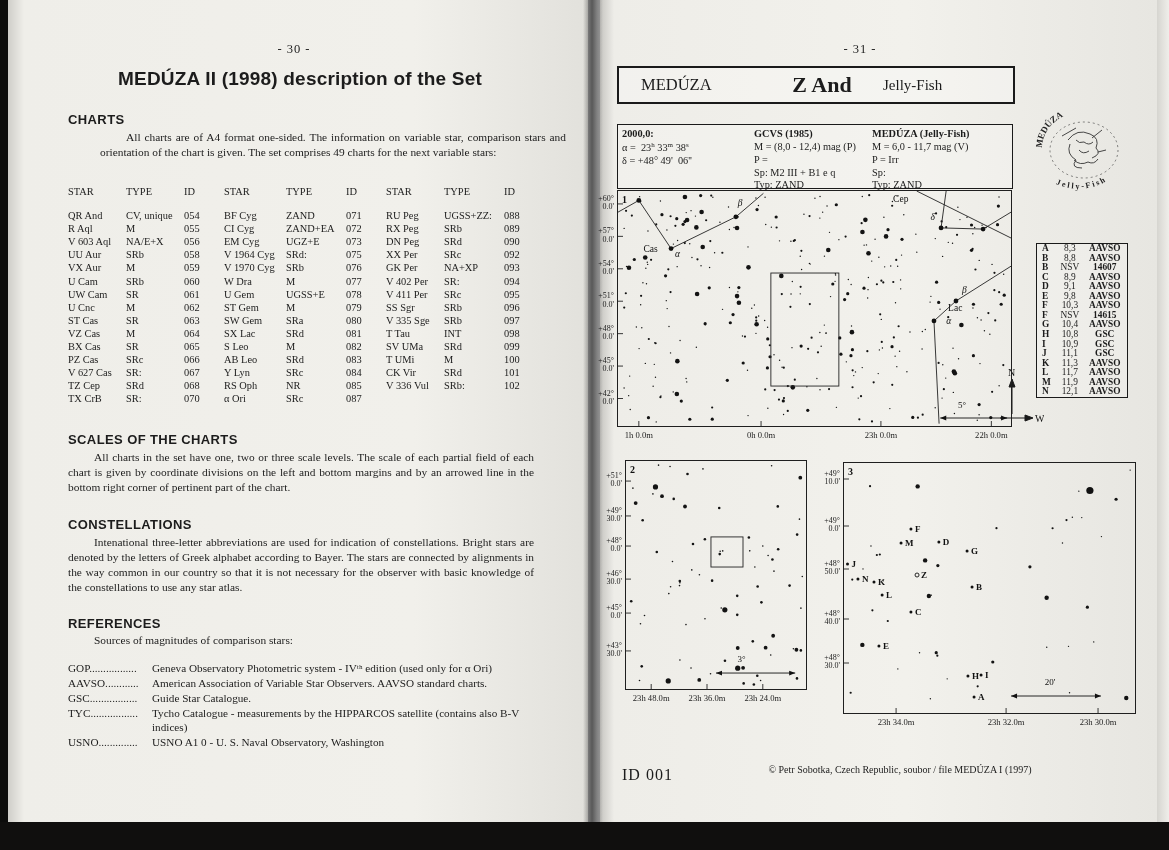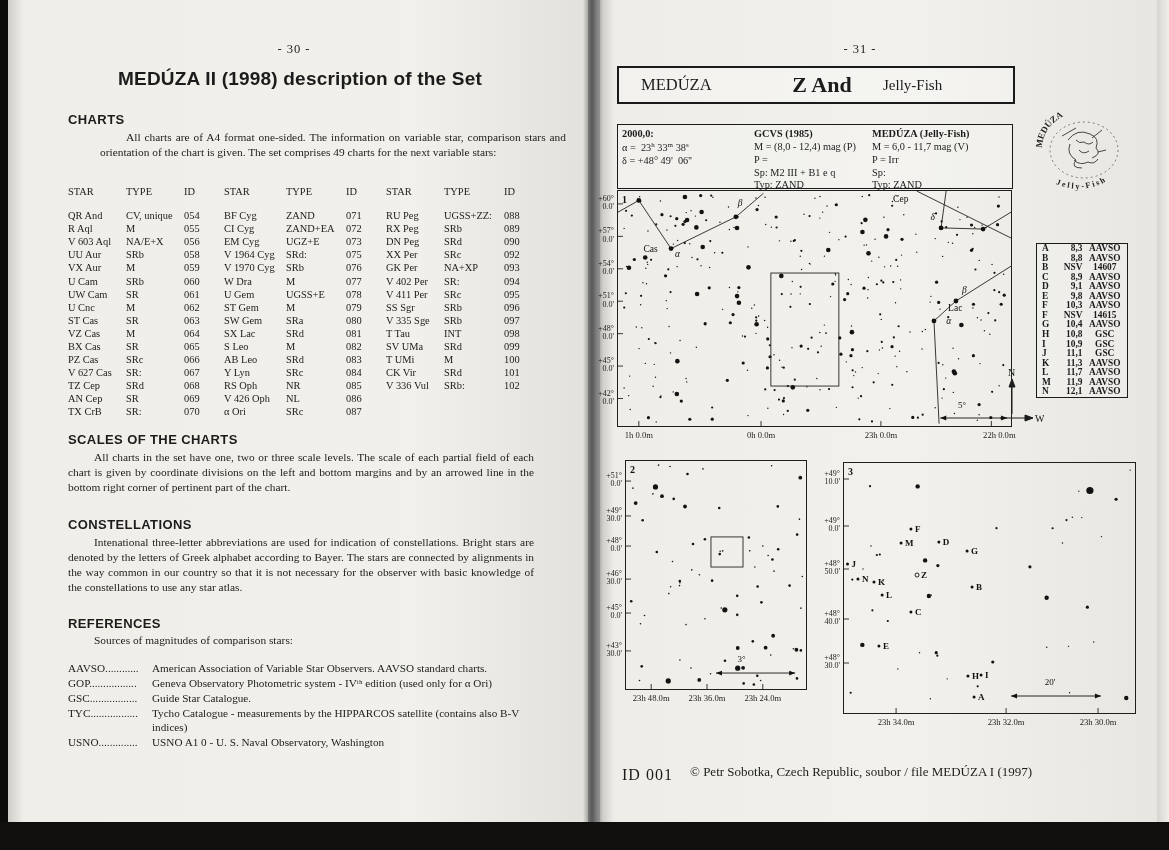--- a/index.html
+++ b/index.html
@@ -39,30 +39,30 @@
   #info-box .col2{width:118px;}
   #info-box .col3{flex:1;}
   #info-box .bold{font-weight:bold;}
   #info-box .pre{white-space:pre-wrap;}
   sup{font-size:7px;}
   
   #comp-note{font-size:9.6px;font-weight:600;text-align:center;line-height:1.18;}
   #comp-table{border-collapse:collapse;border:1.5px solid #1a1a1a;background:rgba(255,255,255,.2);}
   #comp-table td{font-size:9.4px;height:9.55px;padding:0;line-height:1;}
   #comp-table td.cl{width:16px;font-weight:bold;padding-left:5px;}
-  #comp-table td.cm{width:26px;text-align:right;font-weight:700;}
+  #comp-table td.cm{width:26px;text-align:center;font-weight:400;}
   #comp-table td.cs{width:46px;text-align:center;font-weight:600;}
   
   .chart{position:absolute;border:1.5px solid #1f1f1f;}
   .chart svg{position:absolute;left:0;top:0;}
   .ytick{position:absolute;right:calc(100% + 4px);transform:translateY(-55%);font-size:8px;line-height:1.05;text-align:right;white-space:nowrap;}
   .xtick{position:absolute;top:calc(100% + 4px);transform:translateX(-50%);font-size:8.6px;white-space:nowrap;}
   
   .footer-id{font-size:16px;letter-spacing:1px;}
-  .footer-copy{font-size:13px;}
+  .footer-copy{font-size:10px;text-align:center;}
 </style>
 </head>
 <body>
 
 <div id="scan">
 
   <div class="page" id="page-left">
     <div class="abs pageno" style="left:52px;top:42px;width:468px;">- 30 -</div>
     <div class="abs doc-title sans" style="left:52px;top:68px;width:480px;">MEDÚZA II (1998) description of the Set</div>
 
@@ -243,31 +243,20 @@
             <td>SRd</td>
             <td>068</td>
             <td>RS Oph</td>
             <td>NR</td>
             <td>085</td>
             <td>V 336 Vul</td>
             <td>SRb:</td>
             <td>102</td>
           </tr>
           <tr>
-            <td>AN Cep</td>
-            <td>SR</td>
-            <td>069</td>
-            <td>V 426 Oph</td>
-            <td>NL</td>
-            <td>086</td>
-            <td></td>
-            <td></td>
-            <td></td>
-          </tr>
-          <tr>
             <td>TX CrB</td>
             <td>SR:</td>
             <td>070</td>
             <td>α Ori</td>
             <td>SRc</td>
             <td>087</td>
             <td></td>
             <td></td>
             <td></td>
           </tr>
@@ -277,26 +266,26 @@
     <div class="abs sec-head sans" style="left:60px;top:432px;">SCALES OF THE CHARTS</div>
     <div class="abs body-par" style="left:60px;top:450px;width:466px;">All charts in the set have one, two or three scale levels. The scale of each partial field of each chart is given by coordinate divisions on the left and bottom margins and by an arrowed line in the bottom right corner of pertinent part of the chart.</div>
 
     <div class="abs sec-head sans" style="left:60px;top:517px;">CONSTELLATIONS</div>
     <div class="abs body-par" style="left:60px;top:535px;width:466px;">Intenational three-letter abbreviations are used for indication of constellations. Bright stars  are denoted by the letters of Greek alphabet according to Bayer. The stars are connected by alignments in the way common in our country so that it is not necessary for the observer with basic knowledge of the constellations to use any star atlas.</div>
 
     <div class="abs sec-head sans" style="left:60px;top:616px;">REFERENCES</div>
     <div class="abs ref-intro" style="left:60px;top:634px;width:466px;">Sources of magnitudes of comparison stars:</div>
     <div class="abs" style="left:60px;top:662px;width:470px;">
         <div class="ref-row">
+          <span class="ref-abbr">GOP.................</span>
+          <span class="ref-text">Geneva Observatory Photometric system - IVᵗʰ edition (used only for α Ori)</span>
+        </div>
+        <div class="ref-row">
           <span class="ref-abbr">AAVSO............</span>
           <span class="ref-text">American Association of Variable Star Observers. AAVSO standard charts.</span>
-        </div>
-        <div class="ref-row">
-          <span class="ref-abbr">GOP.................</span>
-          <span class="ref-text">Geneva Observatory Photometric system - IVᵗʰ edition (used only for α Ori)</span>
         </div>
         <div class="ref-row">
           <span class="ref-abbr">GSC.................</span>
           <span class="ref-text">Guide Star Catalogue.</span>
         </div>
         <div class="ref-row">
           <span class="ref-abbr">TYC.................</span>
           <span class="ref-text">Tycho Catalogue - measurements by the HIPPARCOS satellite (contains also B-V indices)</span>
         </div>
         <div class="ref-row">
@@ -870,21 +859,21 @@
           <div>+45°</div>
           <div>0.0'</div>
         </div>
         <div class="ytick" style="top: 88.3%;">
           <div>+42°</div>
           <div>0.0'</div>
         </div>
         <div class="xtick" style="left: 5.3%;">1h 0.0m</div>
         <div class="xtick" style="left: 36.4%;">0h 0.0m</div>
         <div class="xtick" style="left: 66.9%;">23h 0.0m</div>
-        <div class="xtick" style="left: 95%; margin-left: 8px;">22h 0.0m</div>
+        <div class="xtick" style="left: 95%;">22h 0.0m</div>
       </div>
     <div class="chart" id="chart-2" style="left:25px;top:460px;width:180px;height:228px;">
         <svg viewBox="0 0 180 228" width="180" height="228">
           <circle cx="13.517911772523076" cy="219.47289206547663" r="0.8" fill="#131313"></circle>
           <circle cx="93.74434388573282" cy="93.10517652947455" r="1.3" fill="#131313"></circle>
           <circle cx="44.59093746109865" cy="125.79349056934007" r="0.8" fill="#131313"></circle>
           <circle cx="47.71459695487284" cy="37.90954016963951" r="1.3" fill="#131313"></circle>
           <circle cx="93.21308448147029" cy="47.01887644615955" r="1.3" fill="#131313"></circle>
           <circle cx="53.900985200610016" cy="121.6829934646748" r="0.8" fill="#131313"></circle>
           <circle cx="173.44938984252514" cy="58.164529706127944" r="0.8" fill="#131313"></circle>

